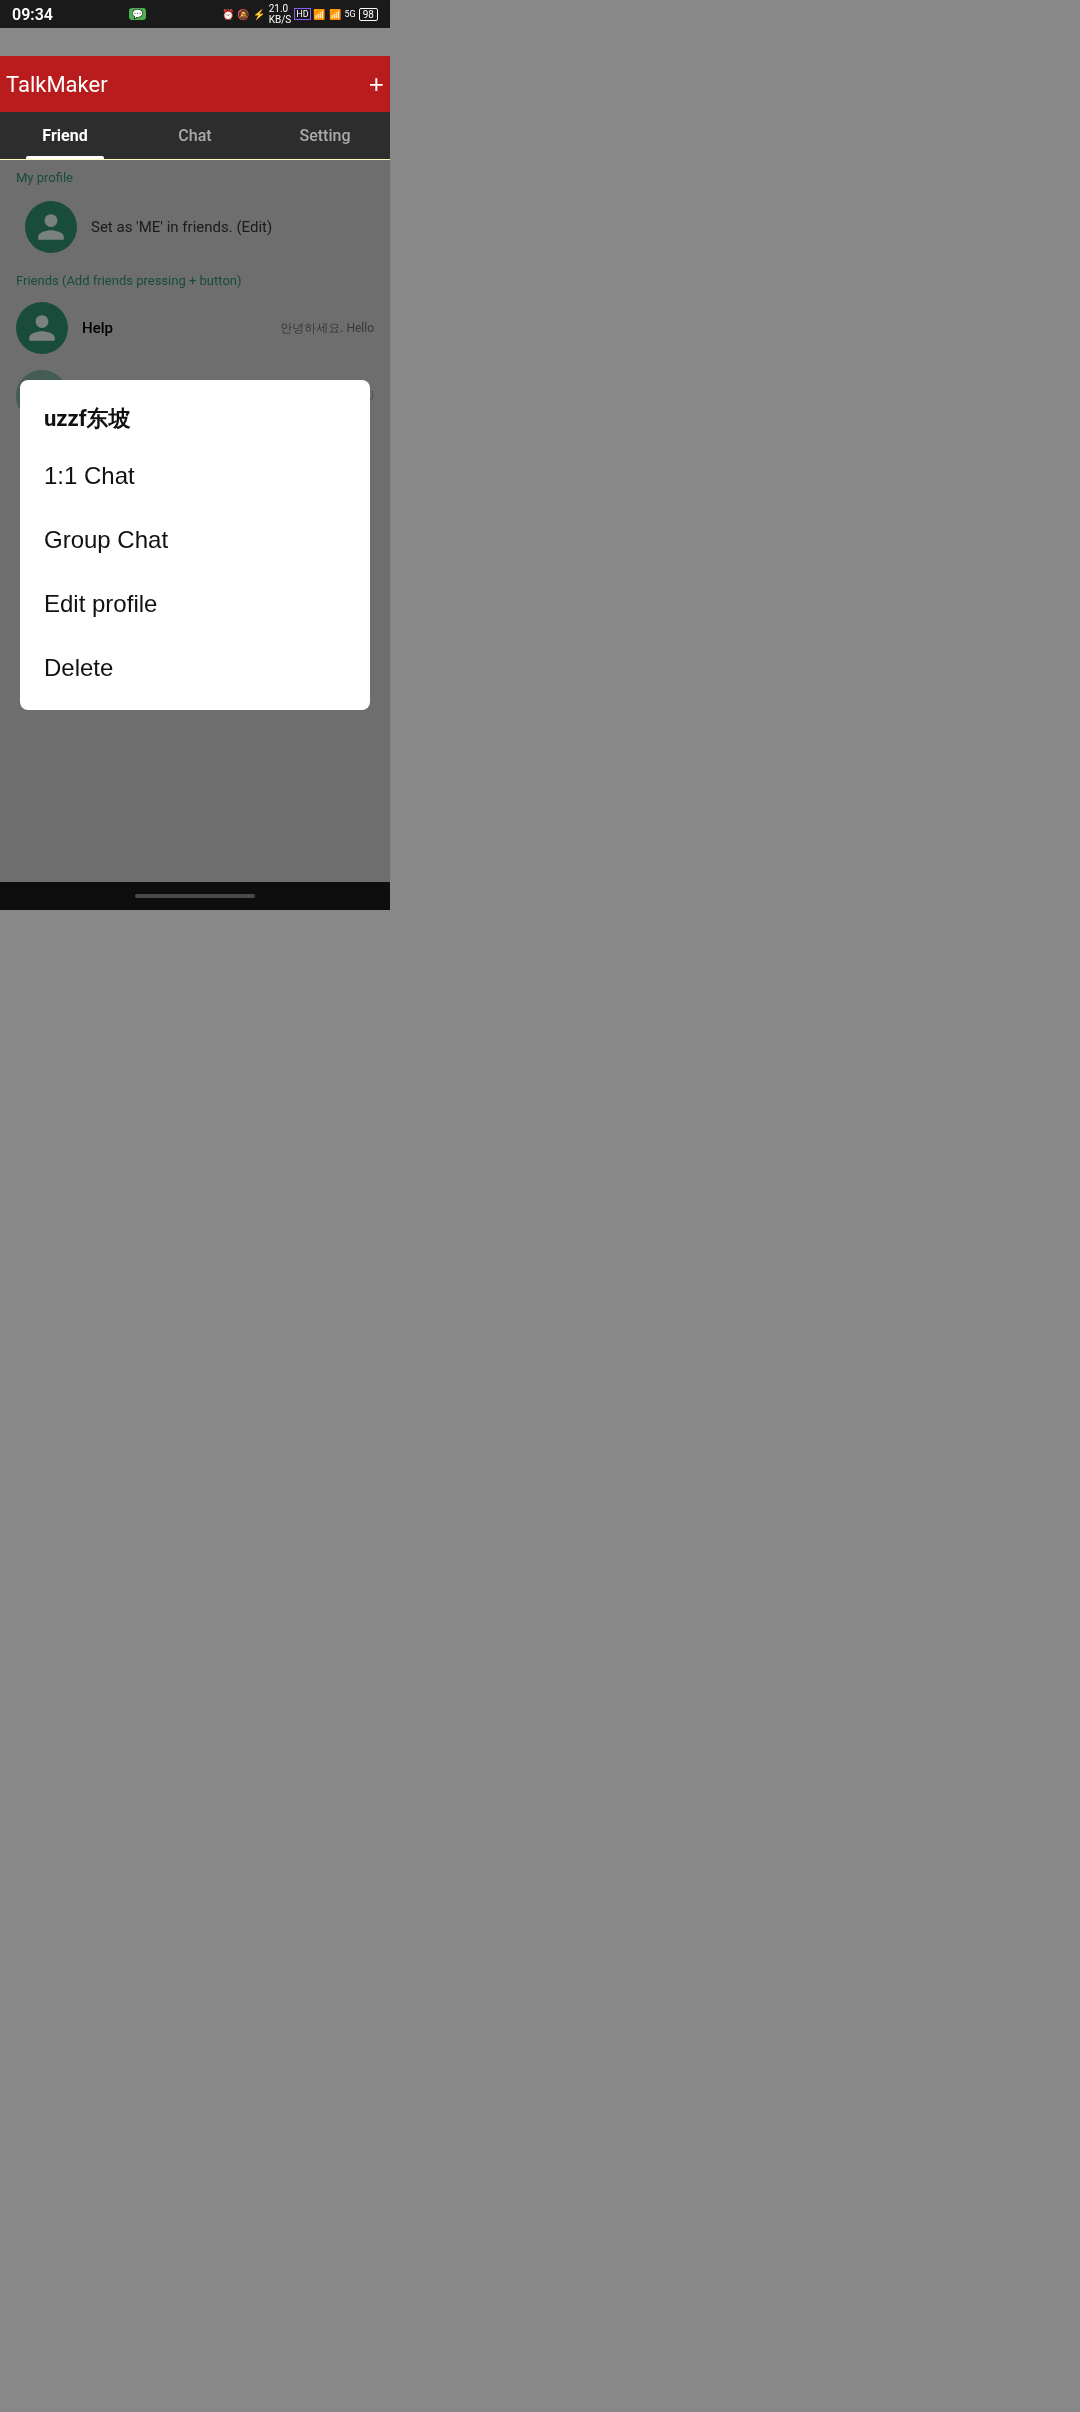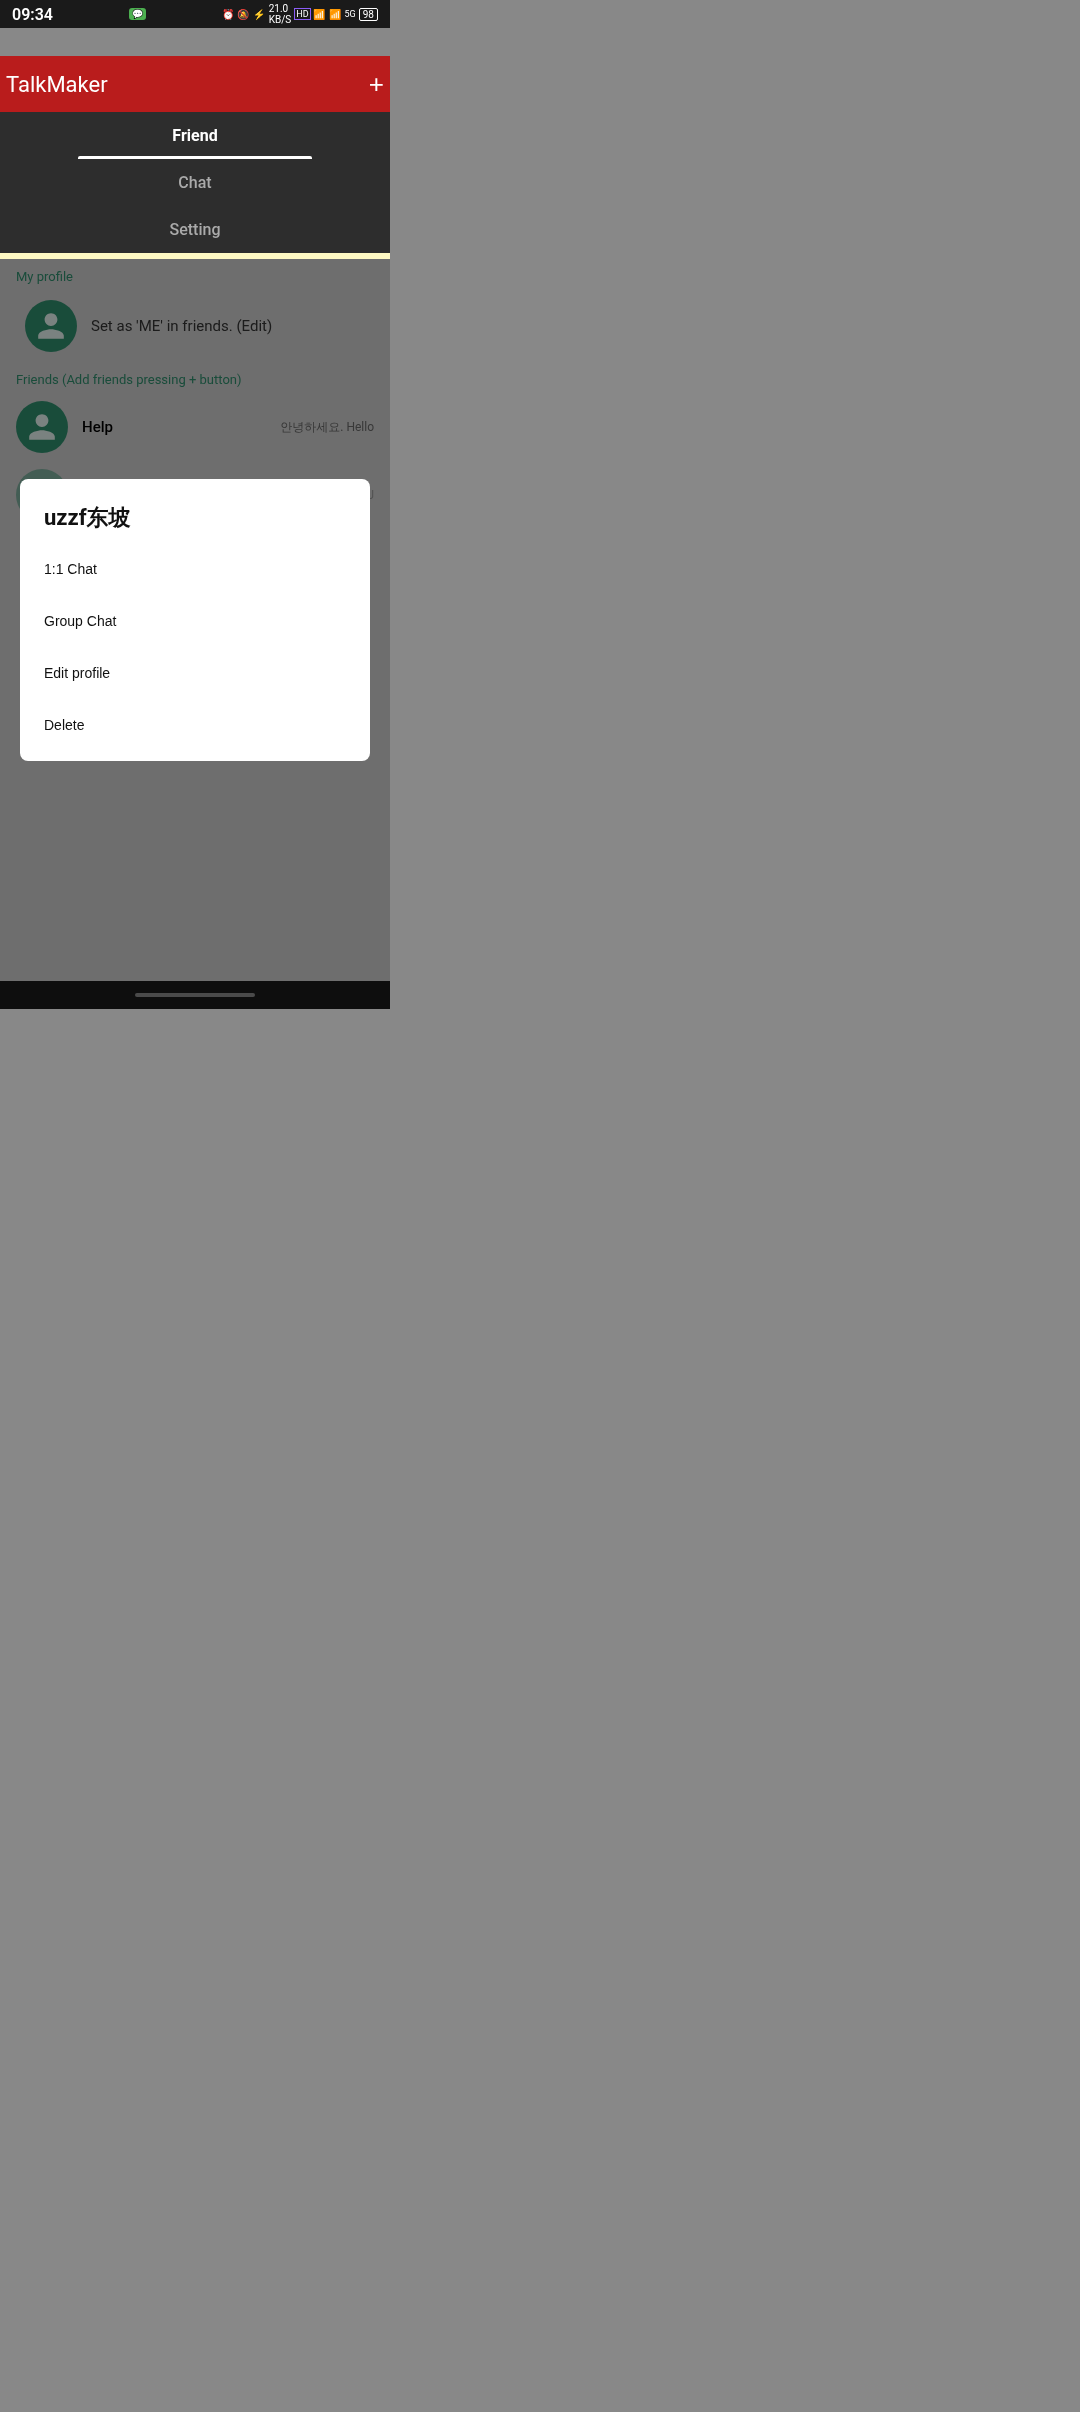--- a/index.html
+++ b/index.html
@@ -63,22 +63,21 @@
       background: none;
       border: none;
       cursor: pointer;
       line-height: 1;
     }
 
     
     .tabs {
       background: #2d2d2d;
       display: flex;
-      border-bottom: 6px solid #fef9c3;
-      flex-direction: column;
+      border-bottom: 1px solid #fef9c3;
     }
     .tab {
       flex: 1;
       text-align: center;
       padding: 14px 0;
       color: #aaa;
       font-size: 16px;
       font-weight: 500;
       cursor: pointer;
       position: relative;
@@ -184,21 +183,21 @@
       z-index: 20;
       padding: 24px 24px 10px;
     }
     .dialog-title {
       font-size: 22px;
       font-weight: 700;
       color: #111;
       margin-bottom: 10px;
     }
     .dialog-item {
-      font-size: 14px;
+      font-size: 24px;
       color: #111;
       padding: 18px 0;
       cursor: pointer;
       border: none;
       background: none;
       width: 100%;
       text-align: left;
       display: block;
     }
 

